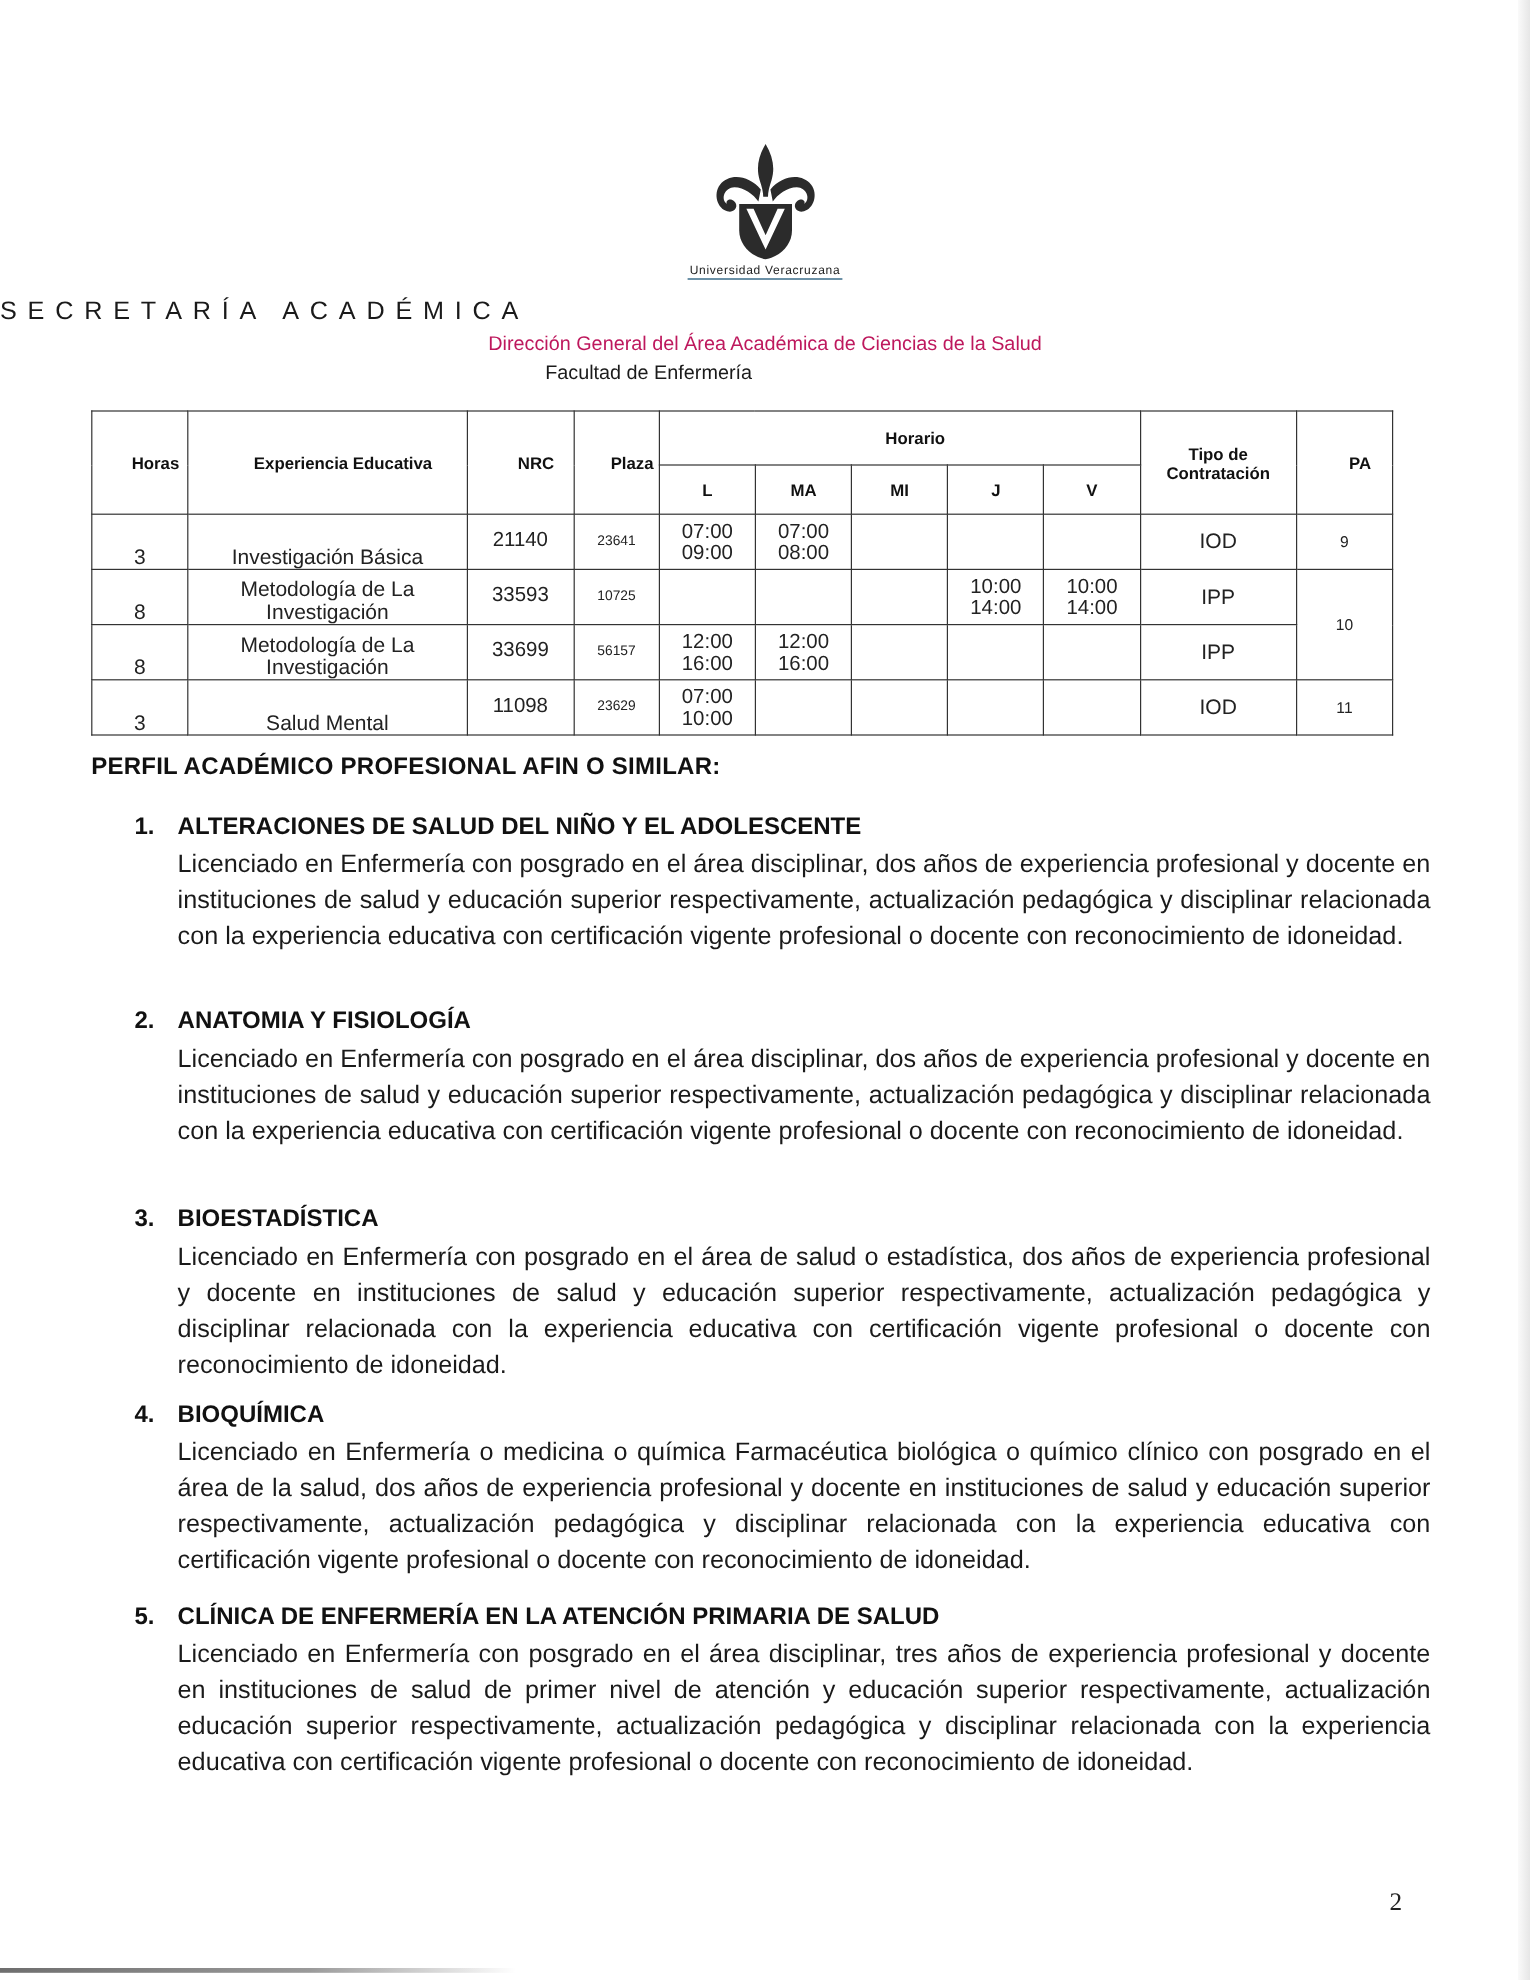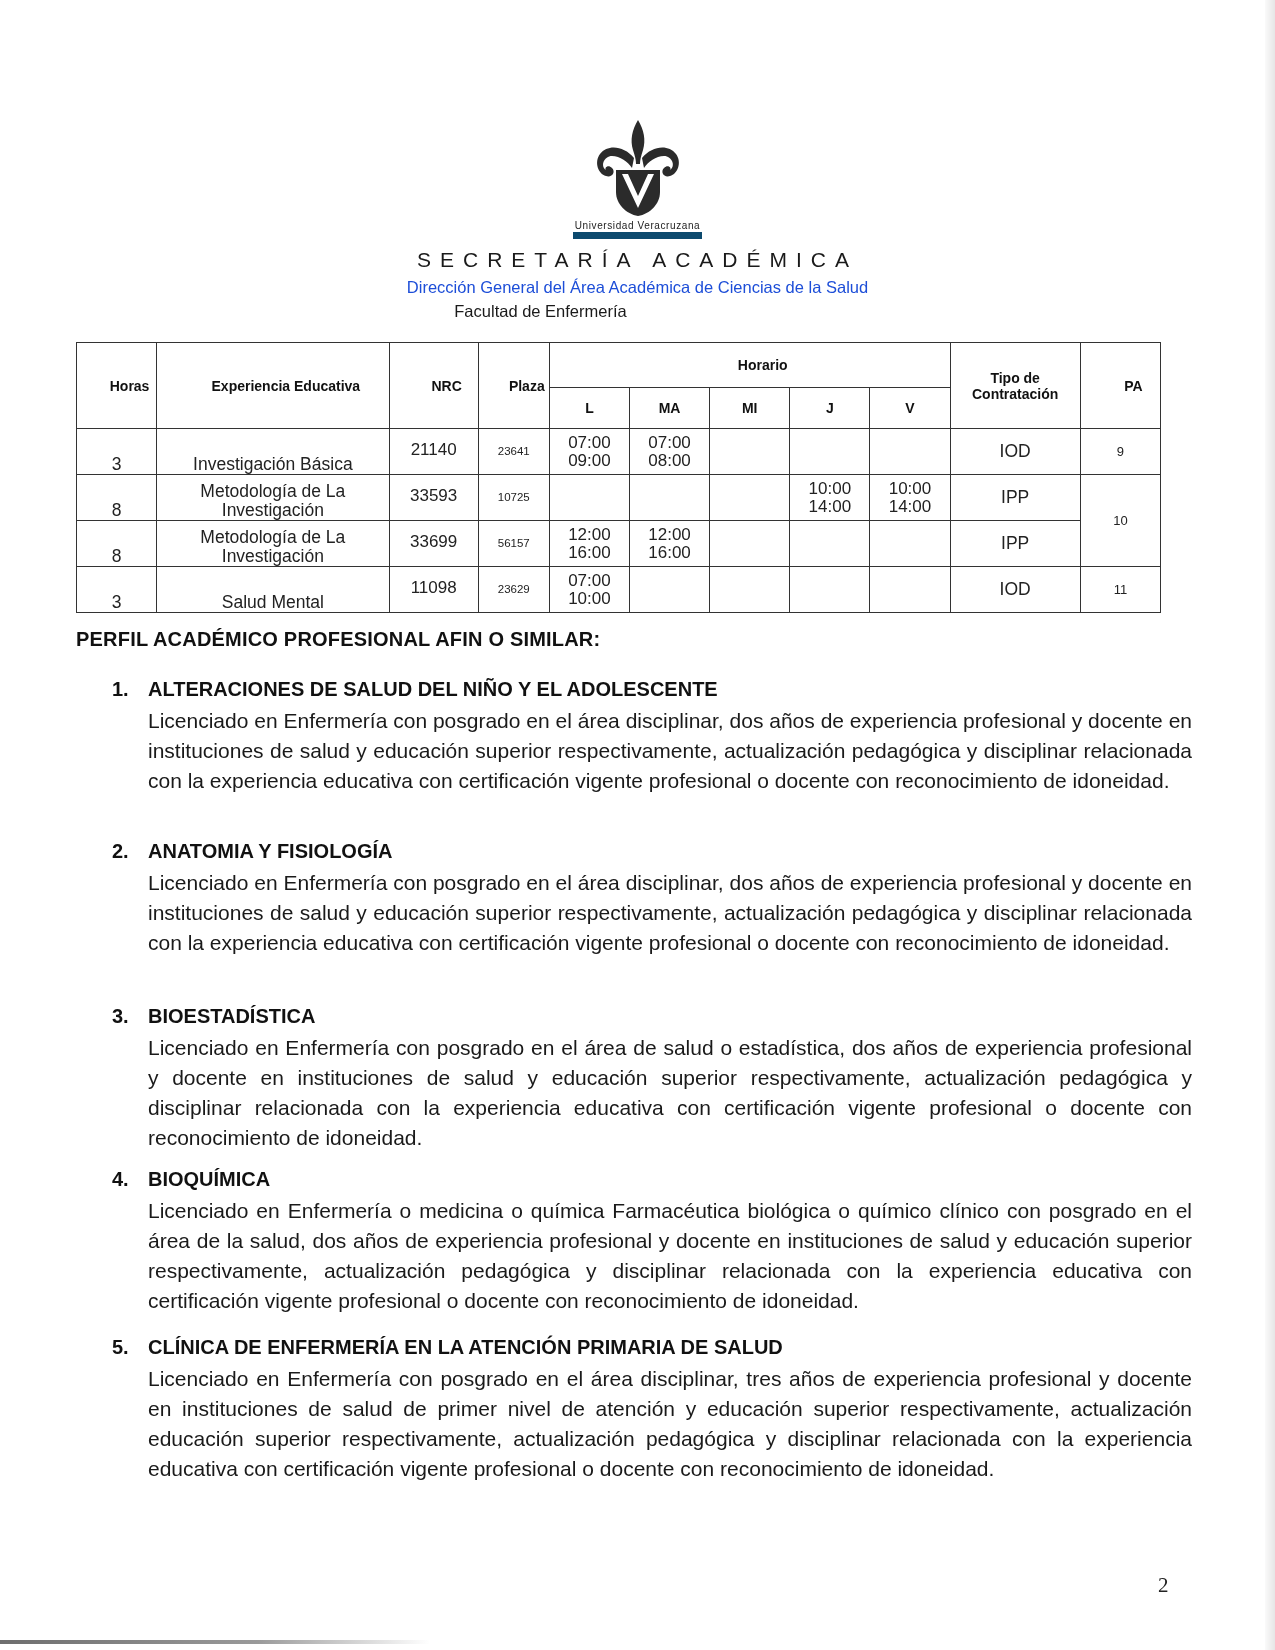--- a/index.html
+++ b/index.html
@@ -4,23 +4,23 @@
 <style>
   html, body { margin: 0; padding: 0; }
   body {
     width: 1275px; height: 1650px; background: #ffffff; position: relative; overflow: hidden;
     font-family: "Liberation Sans", sans-serif; color: #111;
   }
   .right-edge { position: absolute; right: 0; top: 0; width: 10px; height: 1650px; background: linear-gradient(to right, #fafafa, #e6e6e6); }
   .bottom-edge { position: absolute; left: 0; top: 1640px; width: 430px; height: 4px; background: linear-gradient(to right, #6e6e6e, #9a9a9a 60%, rgba(200,200,200,0)); }
   .logo { position: absolute; left: 590px; top: 118px; width: 96px; height: 100px; }
   .univ { position: absolute; left: 0; width: 1275px; top: 220px; text-align: center; font-size: 10px; letter-spacing: 0.6px; color: #222; }
-  .univ span { border-bottom: 7px solid #0c4a6e; padding: 0 2px 1px; text-align: center; }
-  .secretaria { position: absolute; left: 0; width: 1275px; top: 248px; text-align: center; font-size: 21px; letter-spacing: 9px; color: #1a1a1a; }
-  .direccion { position: absolute; left: 0; width: 1275px; top: 278px; text-align: center; font-size: 16.5px; color: #1d4ed8; }
+  .univ span { border-bottom: 1px solid #0c4a6e; padding: 0 2px 1px; text-align: center; }
+  .secretaria { position: absolute; left: 0; width: 1275px; top: 248px; text-align: left; font-size: 21px; letter-spacing: 9px; color: #1a1a1a; }
+  .direccion { position: absolute; left: 0; width: 1275px; top: 278px; text-align: center; font-size: 16.5px; color: #be185d; }
   .facultad { position: absolute; left: 0; width: 1081px; top: 302px; text-align: center; font-size: 16.5px; color: #1a1a1a; }
 
   table.sched { position: absolute; left: 76px; top: 342px; border-collapse: collapse; width: 1085px; }
   table.sched td, table.sched th { border: 1.4px solid #333; padding: 0; text-align: center; }
   table.sched th { font-weight: bold; font-size: 14px; color: #111; }
   .c-horas { width: 80px; } .c-exp { width: 232px; } .c-nrc { width: 89px; } .c-plaza { width: 71px; }
   .c-day { width: 80px; } .c-tipo { width: 130px; } .c-pa { width: 80px; }
   tr.hdr1 th { height: 44px; padding-left: 26px; }
   tr.hdr2 th { height: 40px; }
   tr.row td { height: 41px; font-size: 17.5px; color: #222; vertical-align: bottom; line-height: 19px; }

